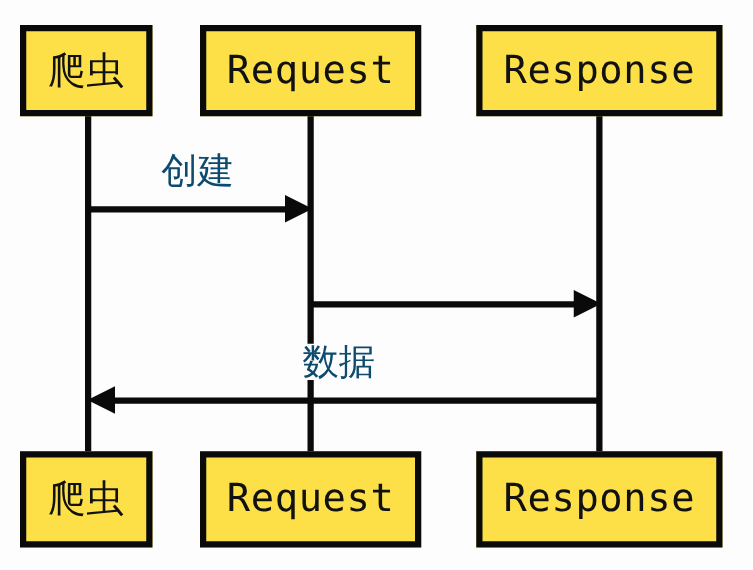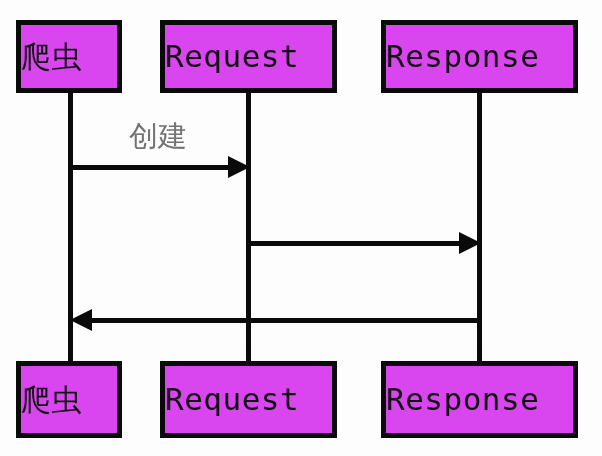--- a/index.html
+++ b/index.html
@@ -19,23 +19,24 @@
   }
   .lifeline {
     position: absolute;
     background: #0a0a0a;
     width: 5px;
   }
   .actor-box {
     position: absolute;
     box-sizing: border-box;
     border: 5px solid #0a0a0a;
-    background: #d946ef;
+    background: #fde047;
     display: flex;
     align-items: center;
+    justify-content: center;
     z-index: 3;
   }
   .actor-label {
     color: #111111;
     letter-spacing: 0.5px;
     line-height: 1;
     white-space: nowrap;
   }
   .actor-label.latin {
     font-family: "DejaVu Sans Mono", monospace;
@@ -62,21 +63,21 @@
     border-bottom: 11px solid transparent;
     border-left: 22px solid #0a0a0a;
   }
   .arrow-head.left {
     border-top: 11px solid transparent;
     border-bottom: 11px solid transparent;
     border-right: 22px solid #0a0a0a;
   }
   .msg-label {
     position: absolute;
-    color: #737373;
+    color: #0c4a6e;
     font-family: "DejaVu Sans", sans-serif;
     font-size: 29px;
     line-height: 1;
     white-space: nowrap;
     background: #fdfdfd;
     padding: 0 3px;
     z-index: 5;
   }
 </style>
 </head>
@@ -100,20 +101,21 @@
 
   <div class="msg-line" style="left:70px; top:165px; width:160px;"></div>
   <div class="arrow-head right" style="left:228px; top:156px;"></div>
   <div class="msg-label" style="left:126px; top:122px;">创建</div>
 
   <div class="msg-line" style="left:248px; top:241px; width:213px;"></div>
   <div class="arrow-head right" style="left:459px; top:232px;"></div>
 
   <div class="msg-line" style="left:88px; top:318px; width:393px;"></div>
   <div class="arrow-head left" style="left:70px; top:309px;"></div>
+  <div class="msg-label" style="left:239px; top:275px;">数据</div>
 
   <div class="actor-box" style="left:16px; top:361px; width:106px; height:77px;">
     <span class="actor-label cjk">爬虫</span>
   </div>
   <div class="actor-box" style="left:160px; top:361px; width:177px; height:77px;">
     <span class="actor-label latin">Request</span>
   </div>
   <div class="actor-box" style="left:381px; top:361px; width:197px; height:77px;">
     <span class="actor-label latin">Response</span>
   </div>

